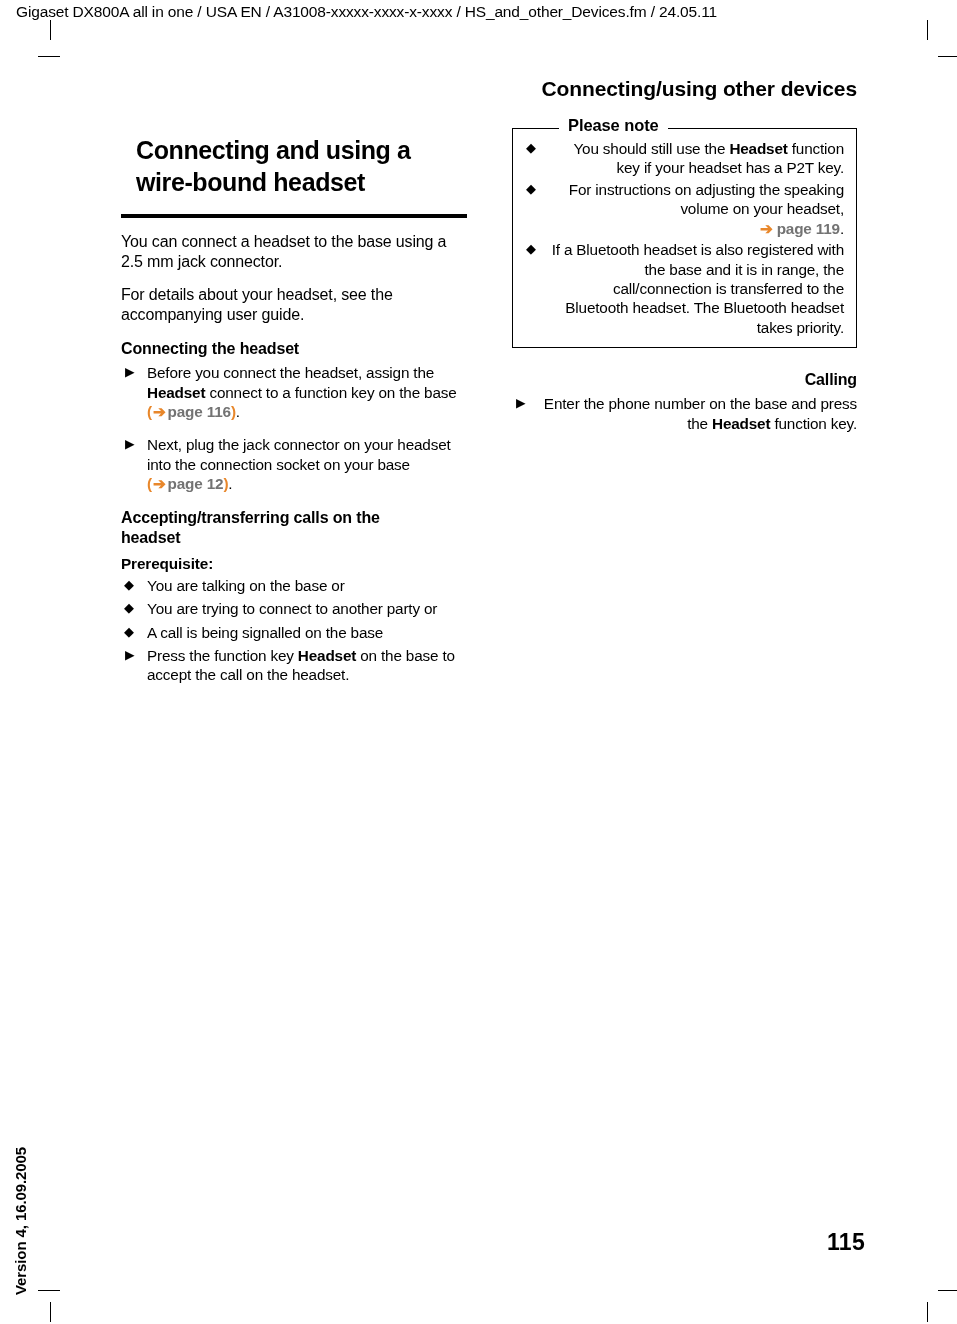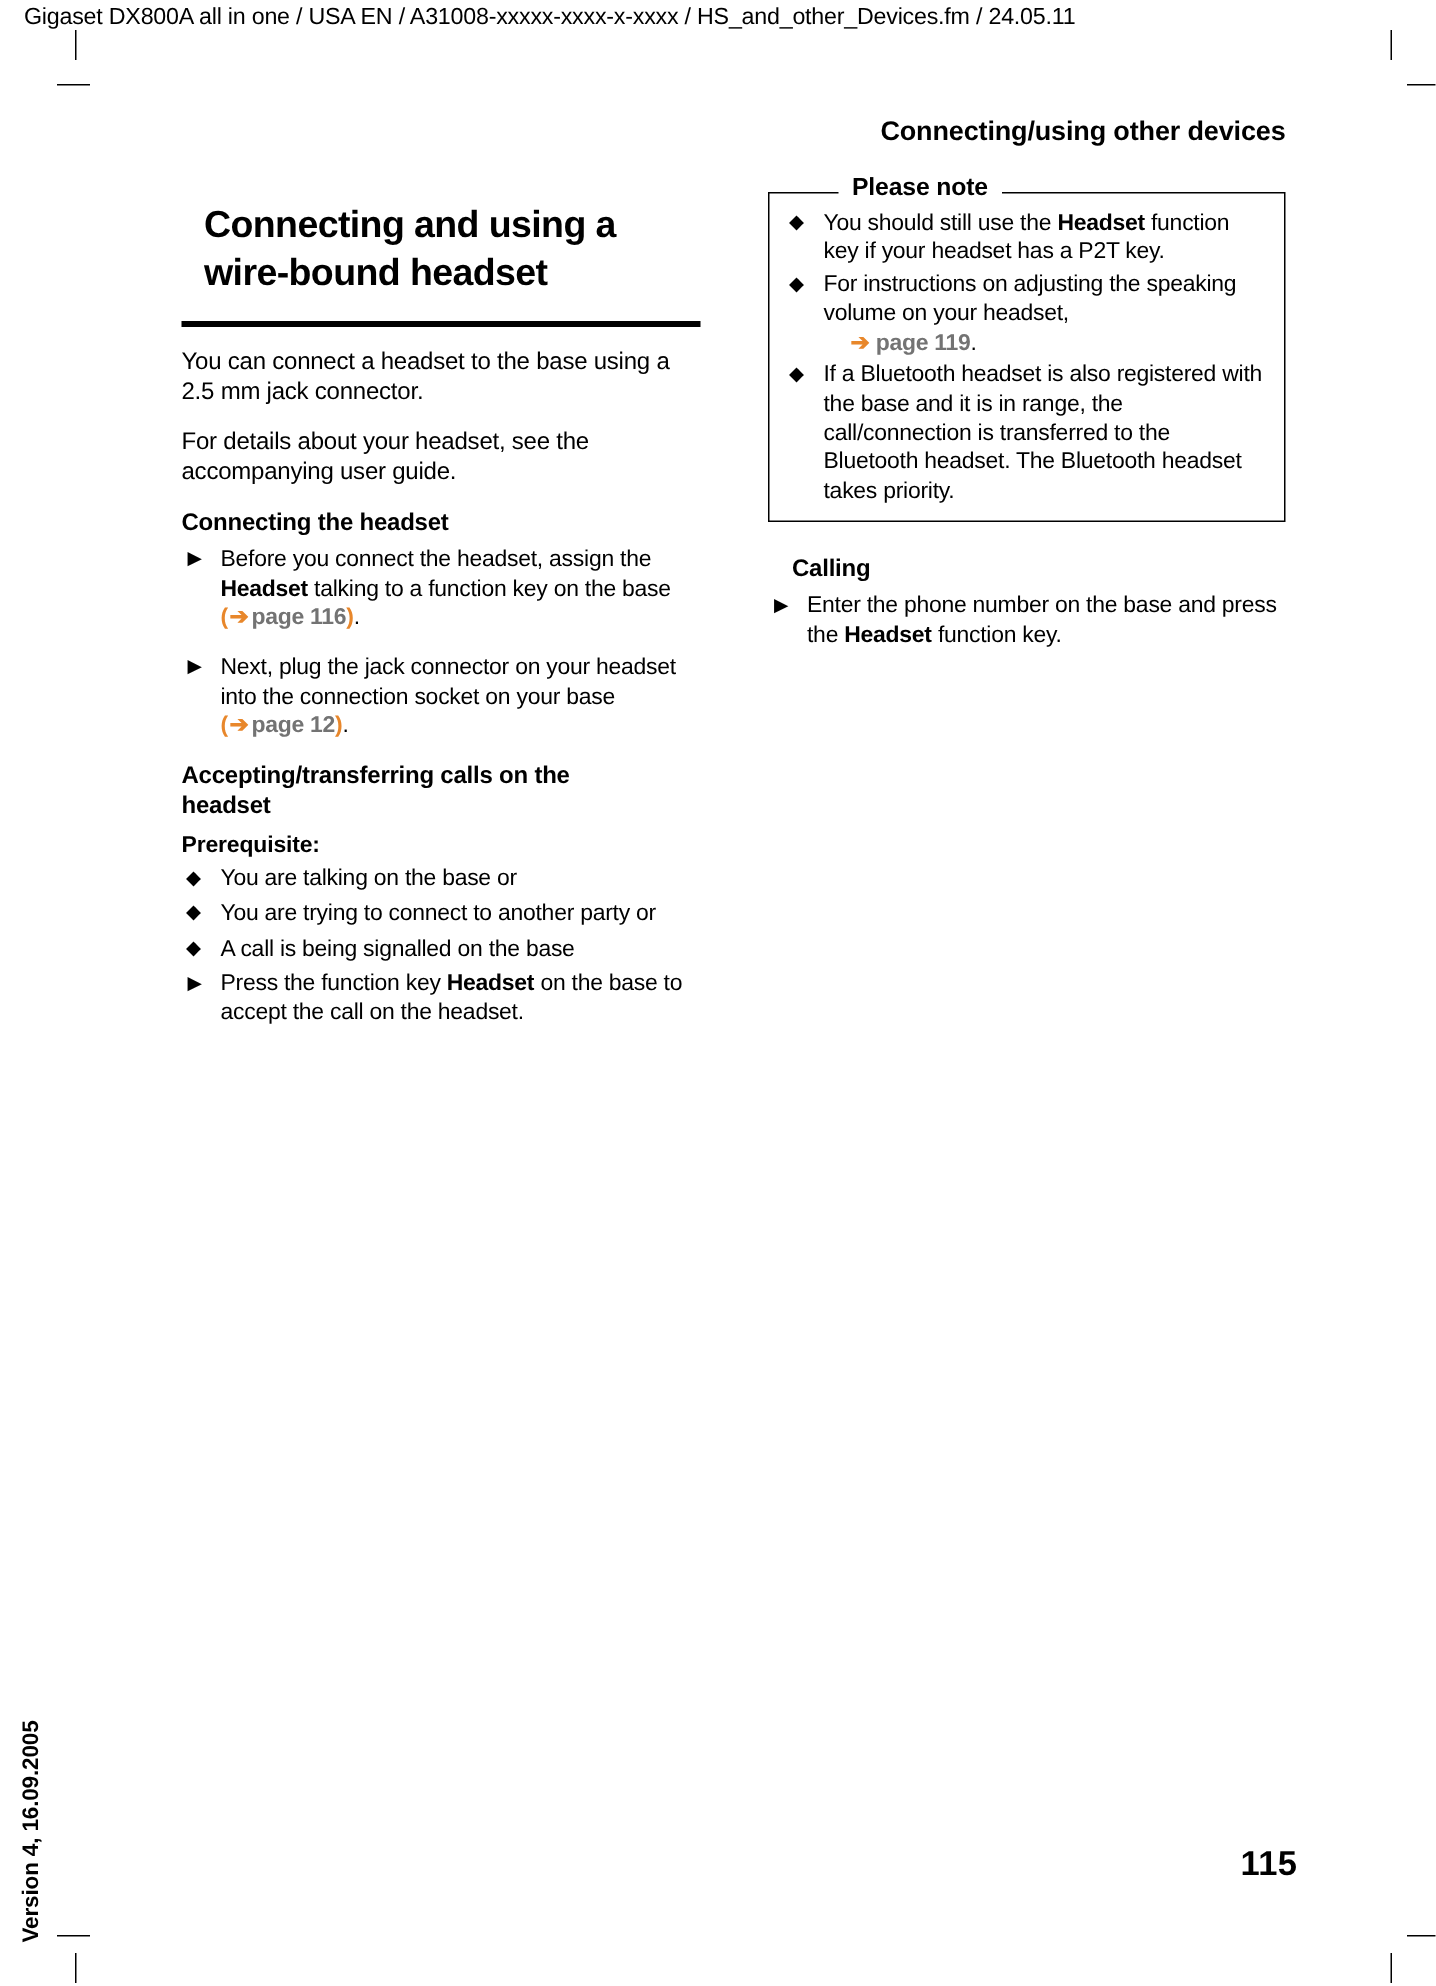--- a/index.html
+++ b/index.html
@@ -38,21 +38,21 @@
     font-size: 15.5px;
     font-weight: normal;
     letter-spacing: -0.15px;
     white-space: nowrap;
   }
 
   .section-head {
     position: absolute;
     right: 100px;
     top: 77px;
-    font-size: 18px;
+    font-size: 21px;
     font-weight: bold;
     letter-spacing: -0.1px;
     white-space: nowrap;
   }
 
   
   .version-vert {
     position: absolute;
     left: 0px;
     top: 1130px;
@@ -79,20 +79,21 @@
     position: absolute;
     left: 121px;
     top: 120px;
     width: 348px;
   }
   .col-right {
     position: absolute;
     left: 512px;
     top: 128px;
     width: 345px;
+    text-align: right;
   }
 
   
   h1.chapter {
     margin: 15px;
     font-size: 25px;
     font-weight: bold;
     line-height: 1.27;
     letter-spacing: -0.4px;
   }
@@ -225,21 +226,21 @@
     <span>wire-bound headset</span>
   </h1>
   <div class="title-rule"></div>
 
   <p class="body">You can connect a headset to the base using a 2.5 mm jack connector.</p>
   <p class="body">For details about your headset, see the accompanying user guide.</p>
 
   <h2 class="sub">Connecting the headset</h2>
 
   <div class="li">
-    <span class="marker tri">▶</span><span>Before you connect the headset, assign the </span><b>Headset</b><span> talking to a function key on the base </span><span class="paren">(</span><span class="arrow">➔</span><span class="link">page 116</span><span class="paren">)</span><span>.</span>
+    <span class="marker tri">▶</span><span>Before you connect the headset, assign the </span><b>Headset</b><span> connect to a function key on the base </span><span class="paren">(</span><span class="arrow">➔</span><span class="link">page 116</span><span class="paren">)</span><span>.</span>
   </div>
 
   <div class="li gap">
     <span class="marker tri">▶</span><span>Next, plug the jack connector on your headset into the connection socket on your base </span><span class="paren">(</span><span class="arrow">➔</span><span class="link">page 12</span><span class="paren">)</span><span>.</span>
   </div>
 
   <h2 class="sub">
     <span>Accepting/transferring calls on the</span><br>
     <span>headset</span>
   </h2>

